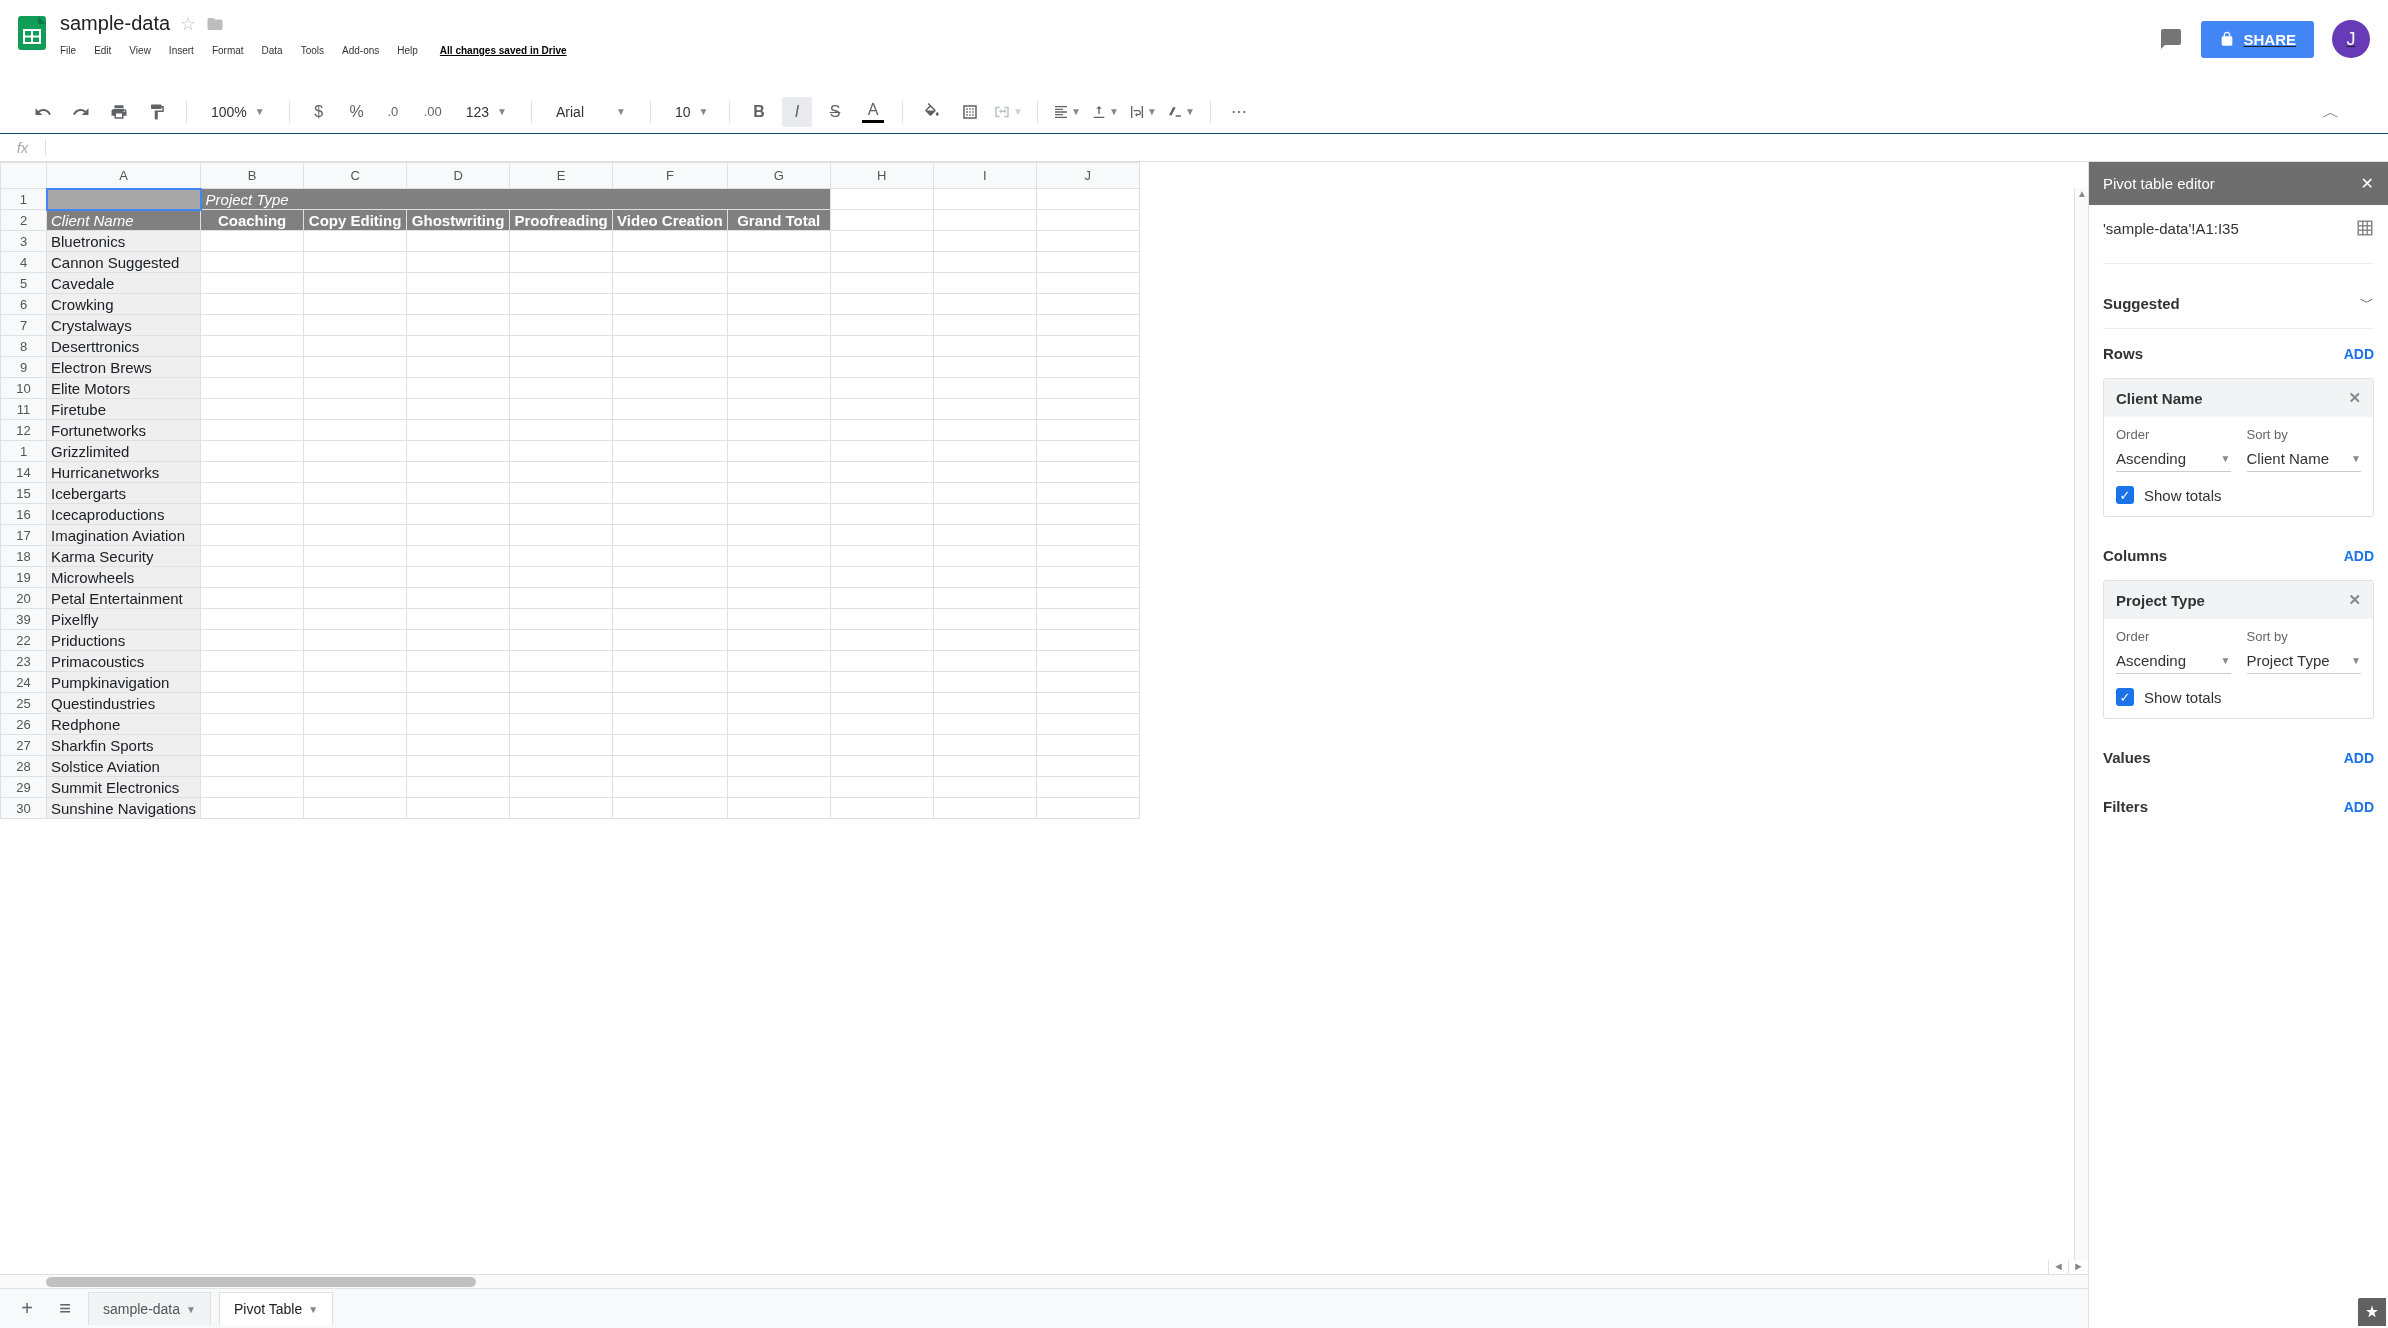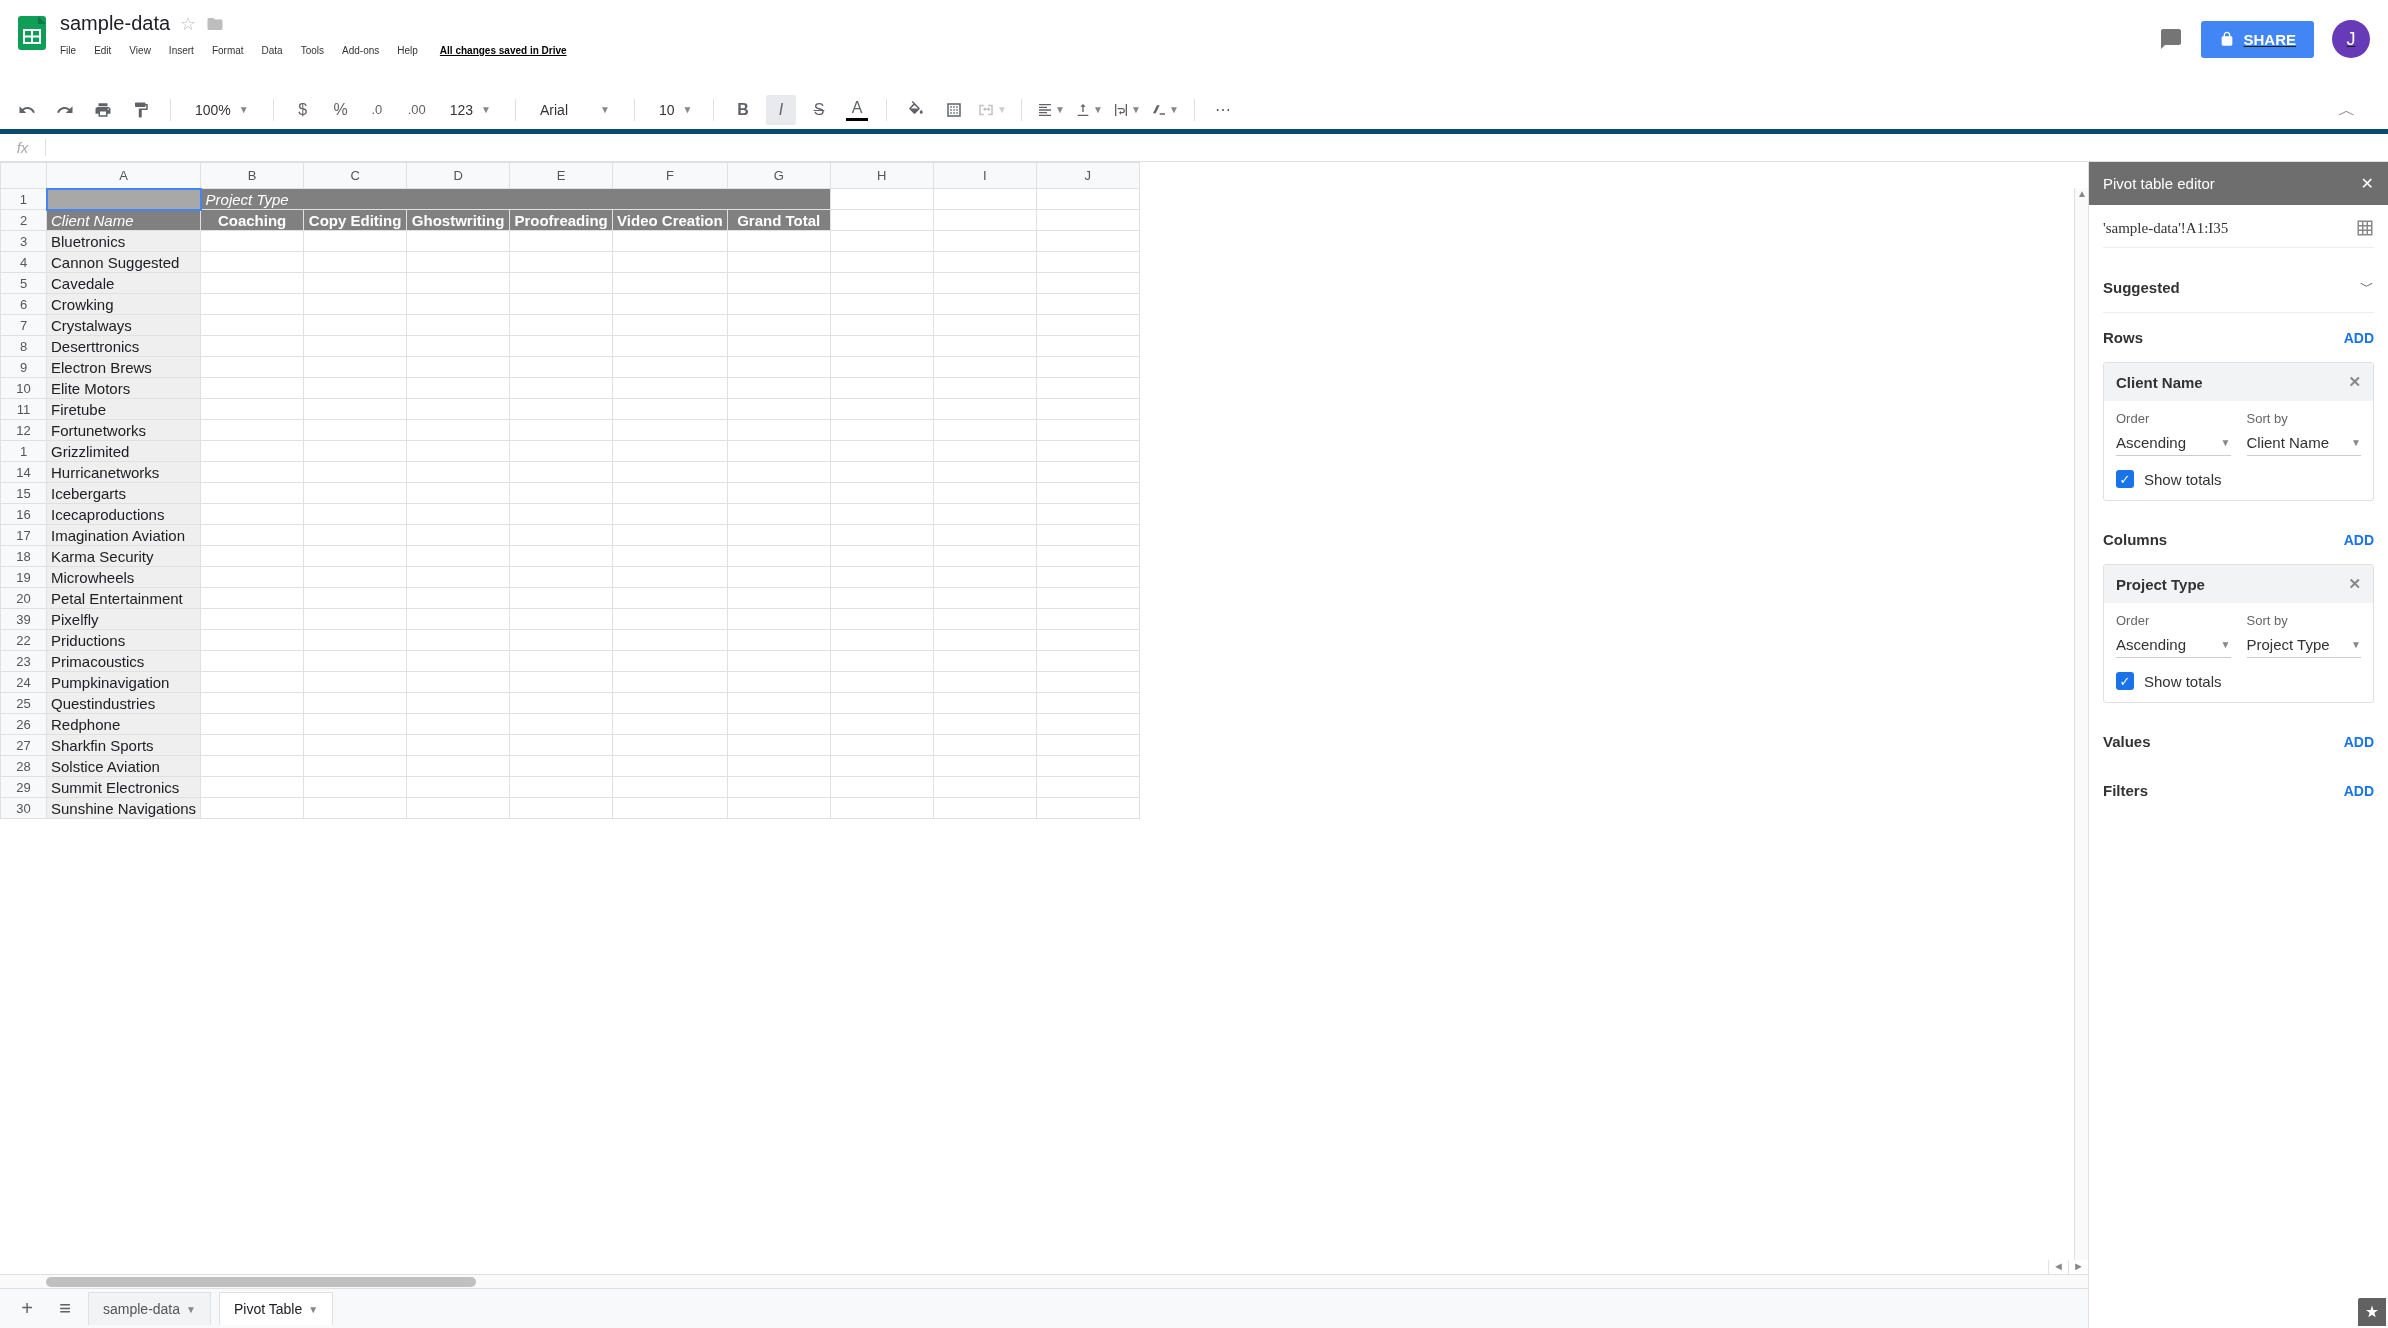--- a/index.html
+++ b/index.html
@@ -23,21 +23,21 @@
   .star-icon, .folder-icon { color: #bdbdbd; font-size: 18px; }
   .menu-bar { display: flex; gap: 18px; margin-top: 10px; font-size: 10px; color: #333; align-items: center; }
   .menu-item { cursor: pointer; }
   .saved-link { color: #000000; text-decoration: underline; margin-left: 4px; font-weight: bold; }
   .header-right { position: absolute; right: 18px; top: 20px; display: flex; align-items: center; gap: 18px; text-decoration: underline; }
   .comment-icon { color: #757575; font-size: 22px; }
   .share-btn { background: #4285f4; color: #fff; border: none; border-radius: 3px; padding: 10px 18px; font-size: 15px; font-weight: 600; display: flex; align-items: center; gap: 8px; cursor: pointer; }
   .avatar { width: 38px; height: 38px; border-radius: 50%; background: #673ab7; color: #fff; display: flex; align-items: center; justify-content: center; font-size: 18px; font-weight: 500; }
 
   
-  .toolbar { display: flex; align-items: center; padding: 4px 12px; border-bottom: 5px solid #0c4a6e; height: 44px; gap: 8px; }
+  .toolbar { display: flex; align-items: center; padding: 4px 28px; border-bottom: 1px solid #0c4a6e; height: 44px; gap: 8px; }
   .tb-btn { width: 30px; height: 30px; display: flex; align-items: center; justify-content: center; color: #5f6368; cursor: pointer; font-size: 16px; }
   .tb-sep { width: 1px; height: 22px; background: #e0e0e0; margin: 0 6px; }
   .tb-drop { display: flex; align-items: center; gap: 8px; padding: 0 10px; font-size: 14px; color: #333; cursor: pointer; }
   .dropdown-caret { font-size: 10px; color: #888; }
   .bold-btn { font-weight: bold; }
   .italic-btn { font-style: italic; background: #e8eaed; border-radius: 2px; }
   .strike-btn { text-decoration: line-through; }
   .text-color { border-bottom: 3px solid #000; height: 22px; width: 22px; display:flex; align-items:center; justify-content:center; font-size:16px;}
   .more-icon { letter-spacing: 2px; }
   .collapse-arrow { margin-left: auto; margin-right: 20px; color: #888; font-size: 18px; }
@@ -77,21 +77,21 @@
   .sheet-tabs { height: 40px; border-top: 1px solid #e0e0e0; display: flex; align-items: center; padding: 0 12px; gap: 8px; background: #f8f9fa;}
   .tab-btn { font-size: 20px; color: #5f6368; width: 30px; text-align: center; cursor: pointer;}
   .sheet-tab { padding: 8px 14px; border: 1px solid #e0e0e0; border-bottom: none; background: #f1f3f4; color: #555; font-size: 14px; cursor: pointer; display:flex; align-items:center; gap:6px; border-radius: 0;}
   .sheet-tab.active { background: #fff; color: #202124; border-top: 1px solid #e0e0e0; box-shadow: 0 -1px 0 #fff; }
 
   
   .sidebar { width: 300px; flex: 0 0 300px; border-left: 1px solid #e0e0e0; display: flex; flex-direction: column; background: #fff; }
   .sb-header { background: #6e6e6e; color: #fff; padding: 12px 14px; font-size: 15px; display: flex; align-items: center; justify-content: space-between; }
   .sb-close { cursor: pointer; font-size: 16px; }
   .sb-body { flex:1; overflow-y: auto; padding: 14px; font-size: 15px; color: #333;}
-  .sb-range { display: flex; align-items: center; justify-content: space-between; padding-bottom: 10px; border-bottom: 1px solid #eee; margin-bottom: 14px; font-family: Liberation Serif, serif;}
+  .sb-range { display: flex; align-items: center; justify-content: space-between; padding-bottom: 26px; border-bottom: 1px solid #eee; margin-bottom: 14px;}
   .range-icon { color: #888; font-size: 16px;}
   .sb-section { display: flex; align-items: flex-end; justify-content: space-between; padding: 16px 0; }
   .sb-section.suggested { border-bottom: 1px solid #eee; }
   .sb-label { font-weight: 600; font-size: 15px;}
   .add-link { color: #1a73e8; font-weight: 600; font-size: 14px; cursor: pointer;}
   .chev { font-size: 14px; color: #555;}
   .field-card { border: 1px solid #e0e0e0; border-radius: 3px; margin-bottom: 14px;}
   .field-card-hd { background: #f1f3f4; padding: 10px 12px; font-weight: 600; display:flex; justify-content: space-between; align-items:center;}
   .field-close { color: #888; cursor: pointer;}
   .field-body { padding: 10px 12px 12px 12px;}

